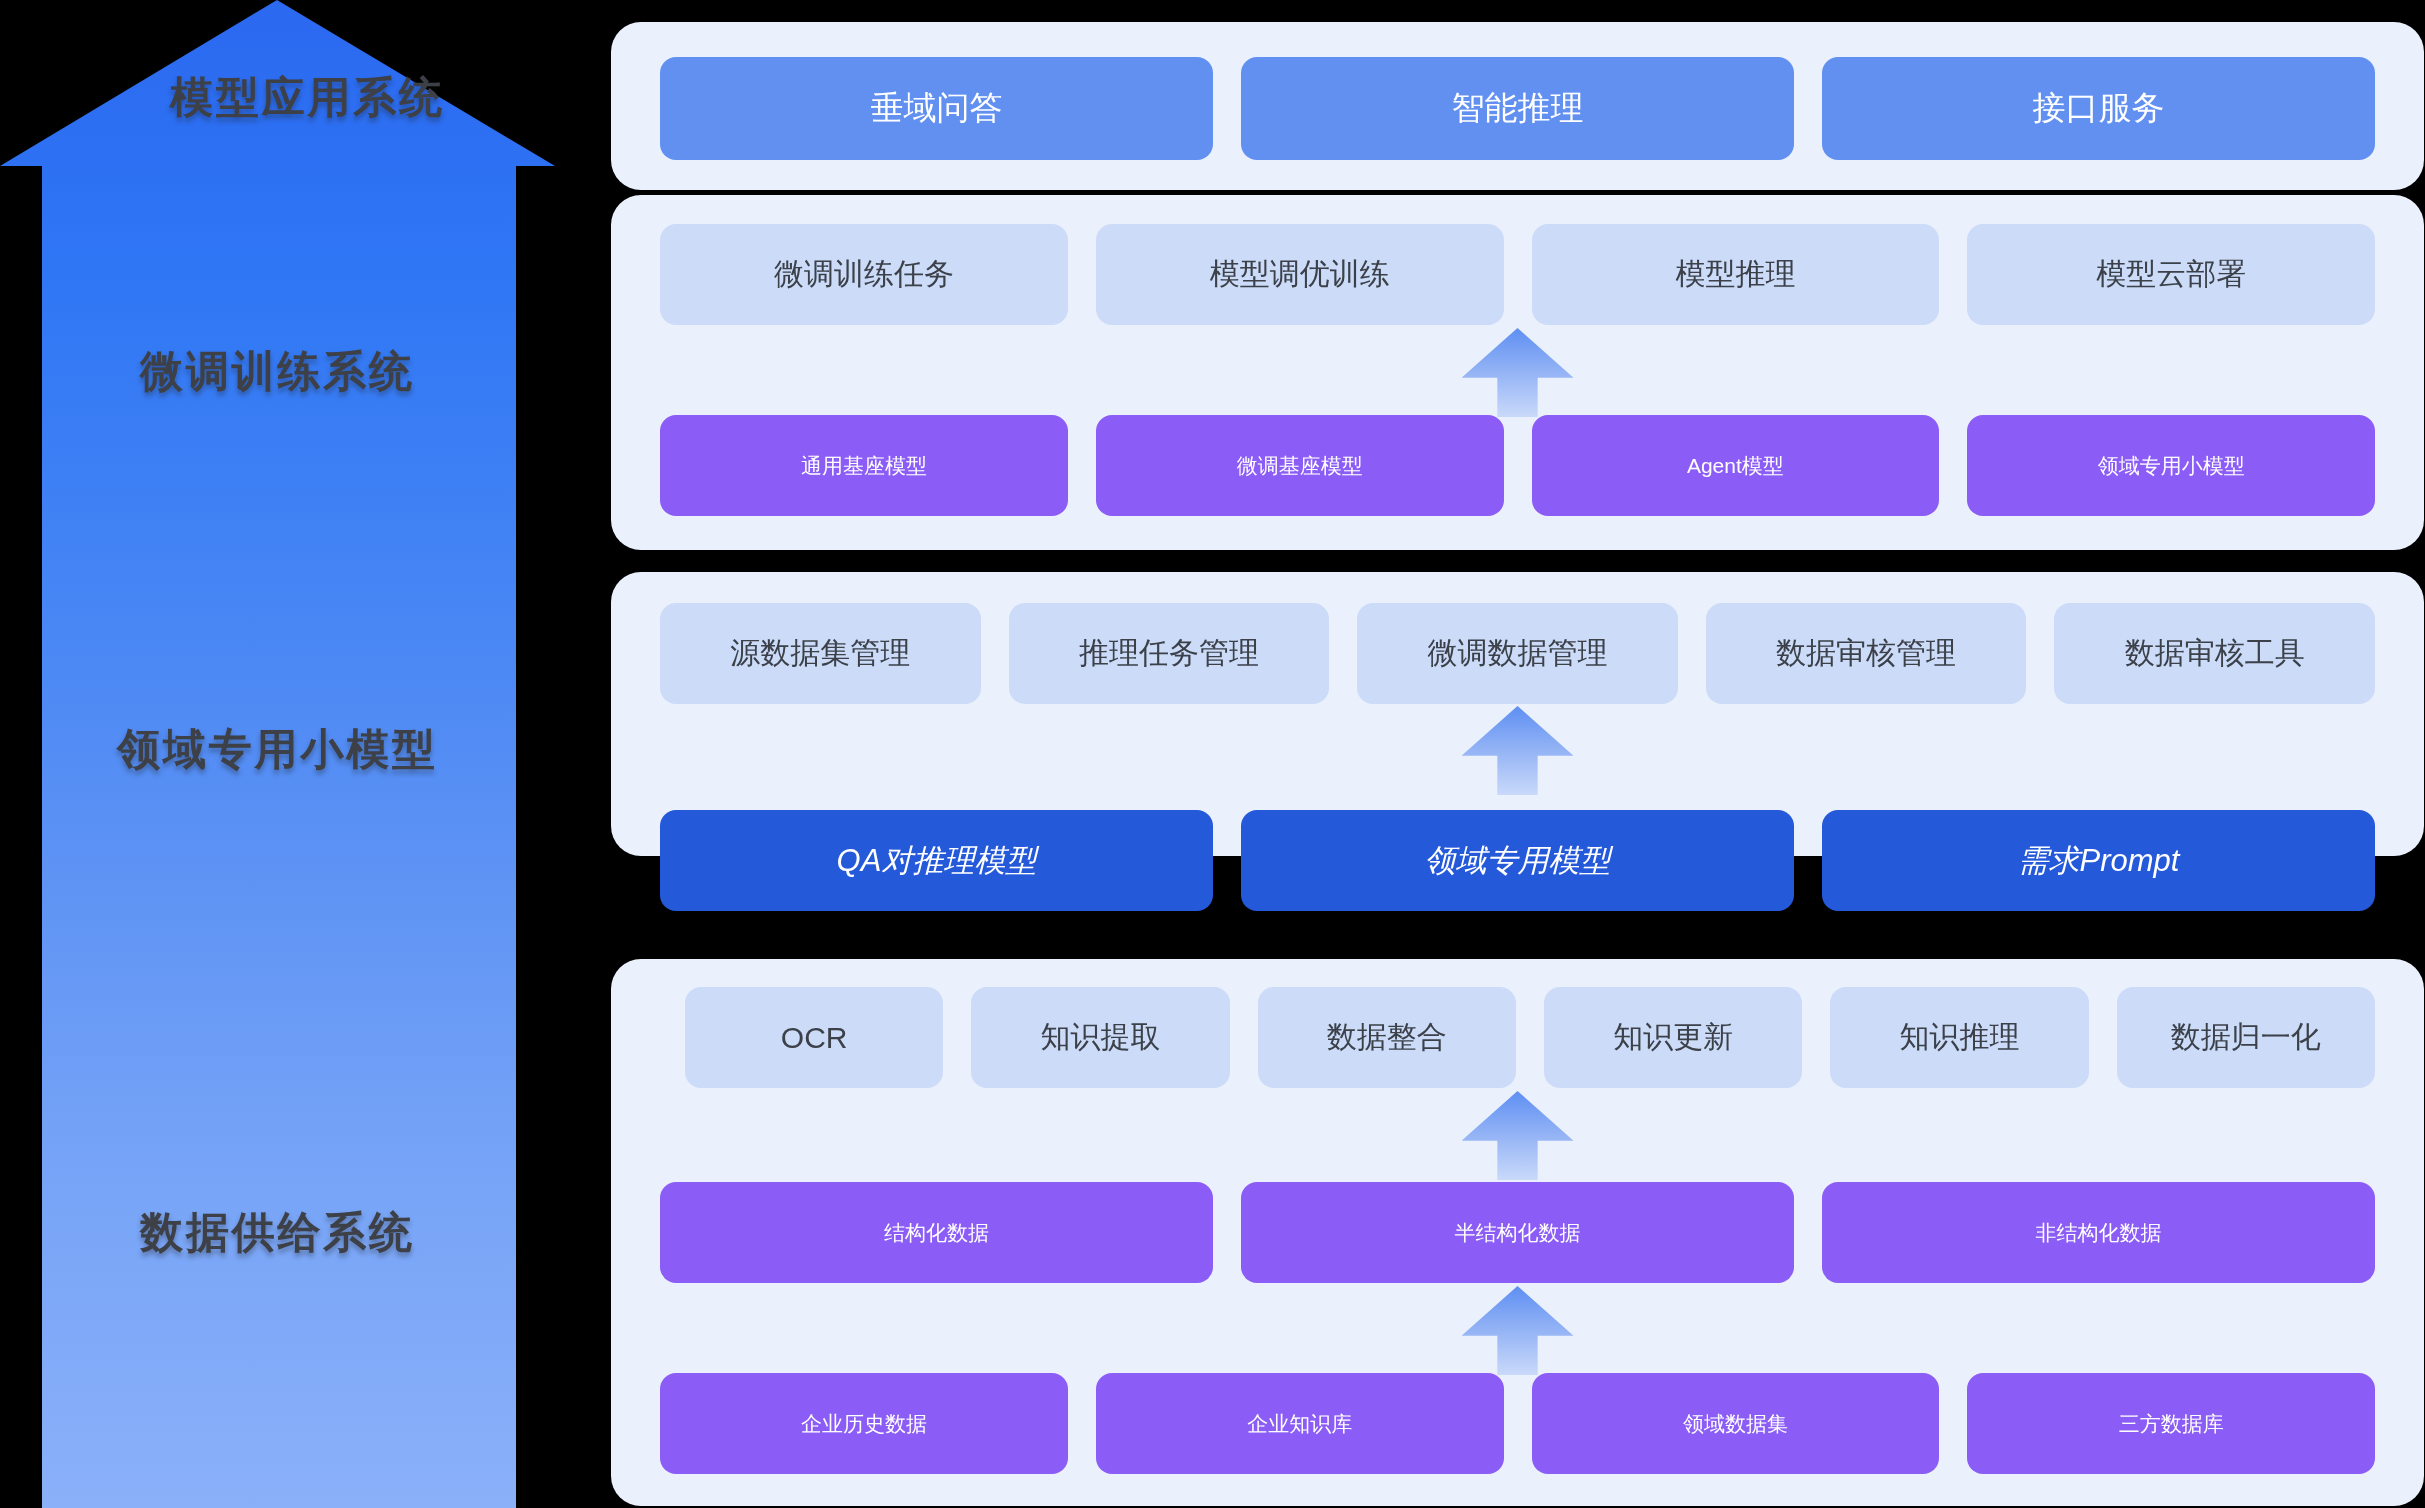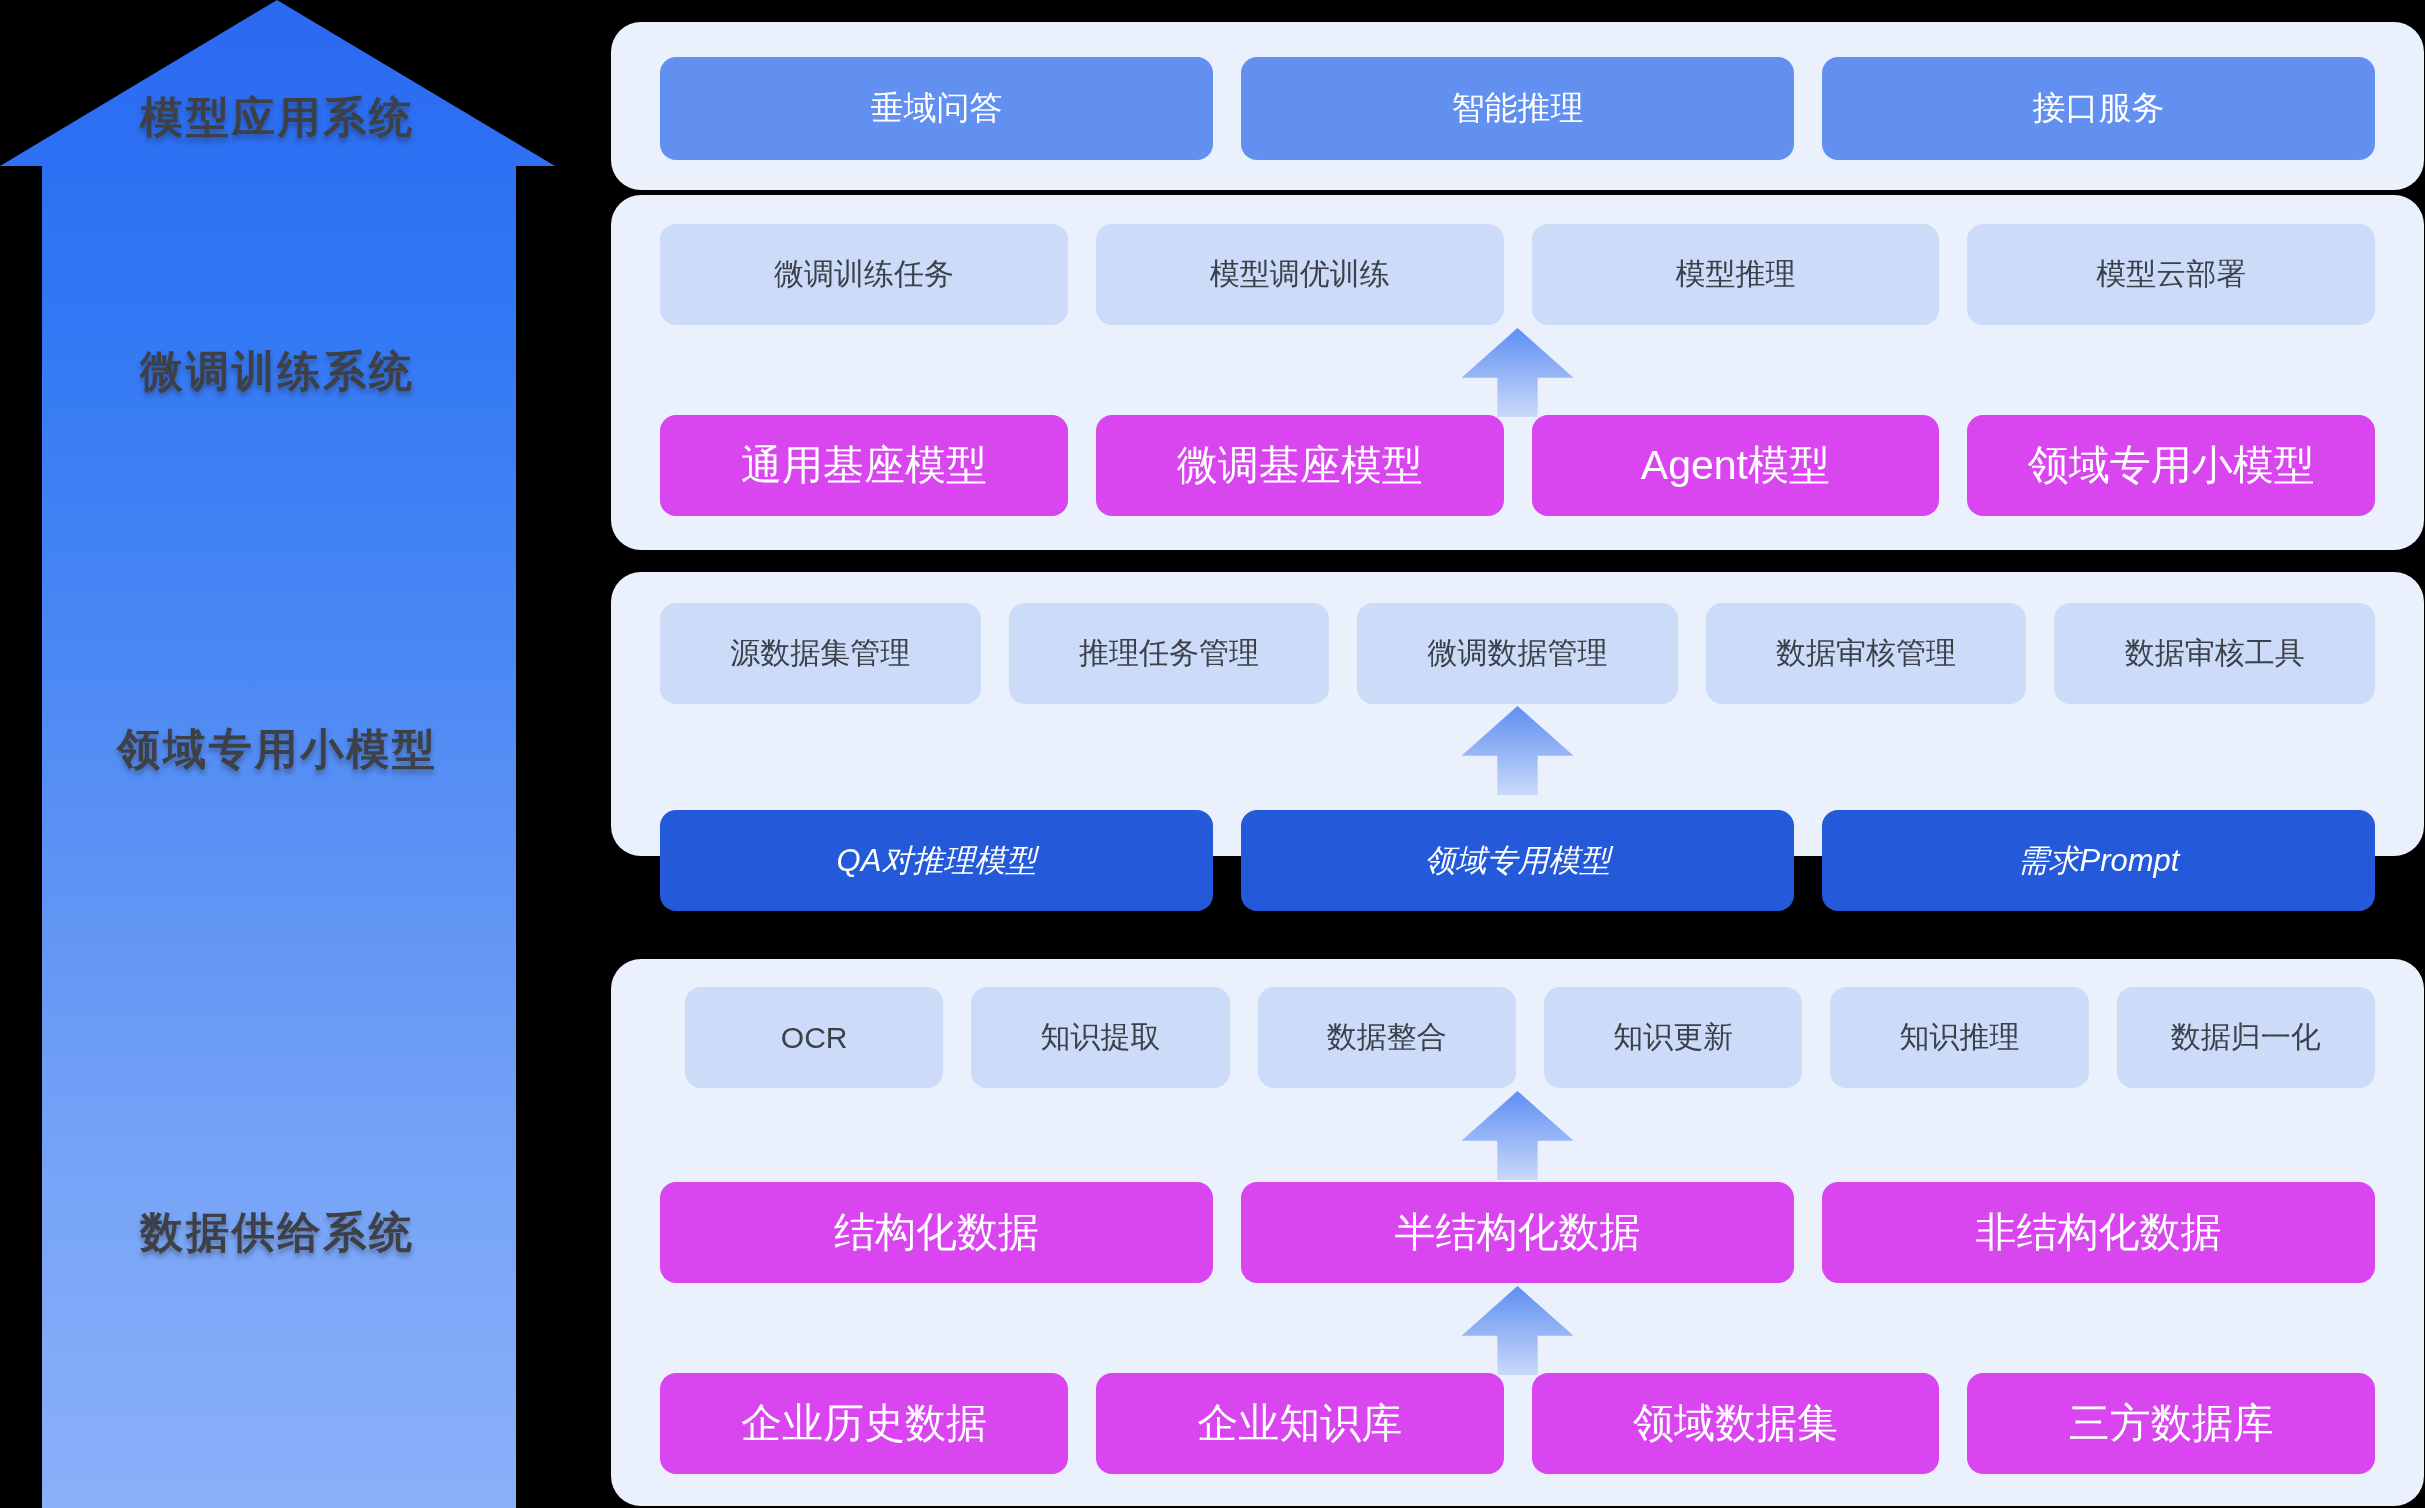--- a/index.html
+++ b/index.html
@@ -17,21 +17,21 @@
     clip-path:polygon(277px 0px,555px 166px,516px 166px,516px 1509px,42px 1509px,42px 166px,0px 166px);
   }
   .tower-label{
     position:absolute;left:0;width:555px;text-align:center;
     transform:translateY(-50%);
     font-size:43px;font-weight:700;letter-spacing:2.8px;
     color:#3D4046;
     text-shadow:0 3.7px 5.6px rgba(25,25,25,.35);
     white-space:nowrap;
   }
-  .tl-0{top:118px;}
+  .tl-0{top:98px;padding-left:30px;}
   .tl-1{top:372px;}
   .tl-2{top:750px;}
   .tl-3{top:1233px;}
   
   .panel{
     position:absolute;left:611px;width:1813px;
     background:#EAF0FC;border-radius:30px;
   }
   .p1{top:21.5px;height:168px;}
   .p2{top:195px;height:355px;}
@@ -41,21 +41,21 @@
     position:absolute;left:49px;right:49px;
     display:flex;gap:28px;
   }
   .btn{
     flex:1;height:101px;border-radius:16px;
     display:flex;align-items:center;justify-content:center;
     font-size:30px;white-space:nowrap;
   }
   .btn.light{background:#CBDBF8;color:#3B4049;}
   .btn.medium{background:#6190F1;color:#FFFFFF;font-size:33px;height:103px;}
-  .btn.blue{background:#d946ef;color:#FFFFFF;font-size:41px;}
+  .btn.blue{background:#8b5cf6;color:#FFFFFF;font-size:21px;}
   .btn.deep{background:#2459DA;color:#FFFFFF;font-size:31px;}
   
   .p1 .r1{top:35px;}
   .p2 .r1{top:29px;}  .p2 .r2{top:220px;}
   .p3 .r1{top:31px;}  .p3 .r2{top:238px;font-style:italic;}
   .p4 .r1{top:28px;padding-left:25px;}  .p4 .r2{top:223px;}  .p4 .r3{top:414px;}
   
   .up-arrow{
     position:absolute;width:112px;height:89px;left:calc(50% - 56px);
     background:linear-gradient(180deg,#5E8FF3 0%,#8FB0F5 45%,#C9D9FA 100%);

